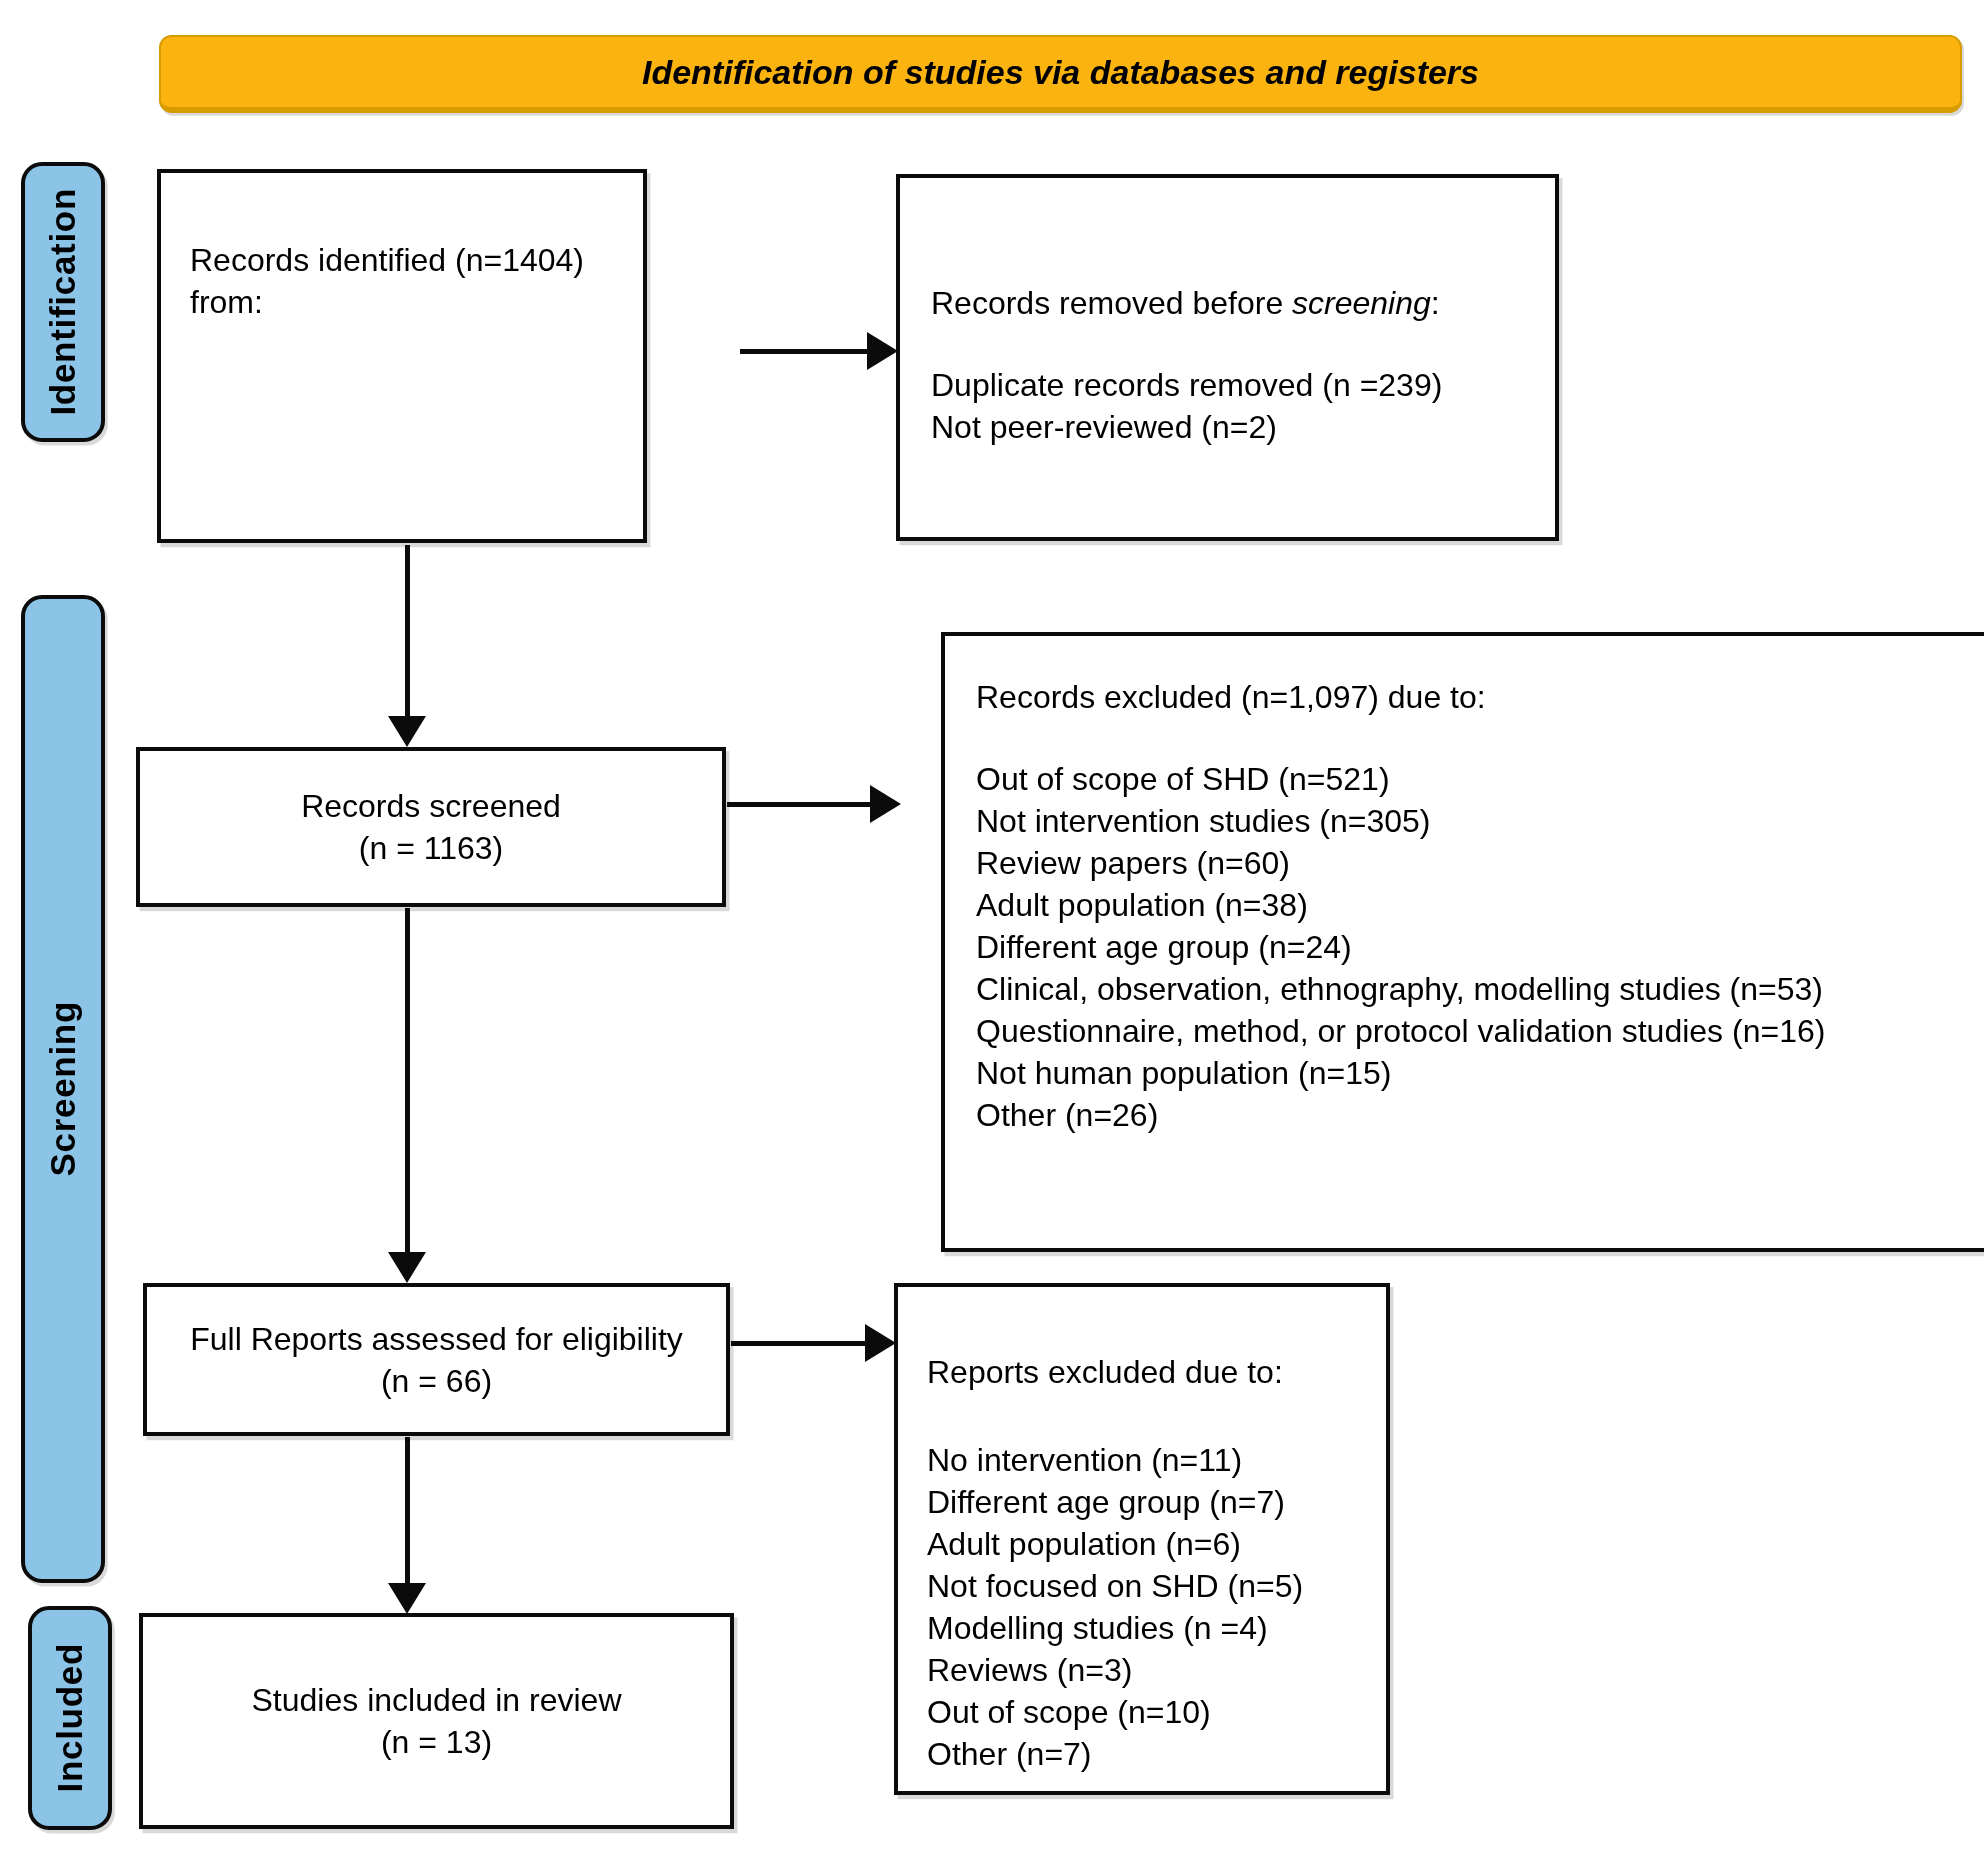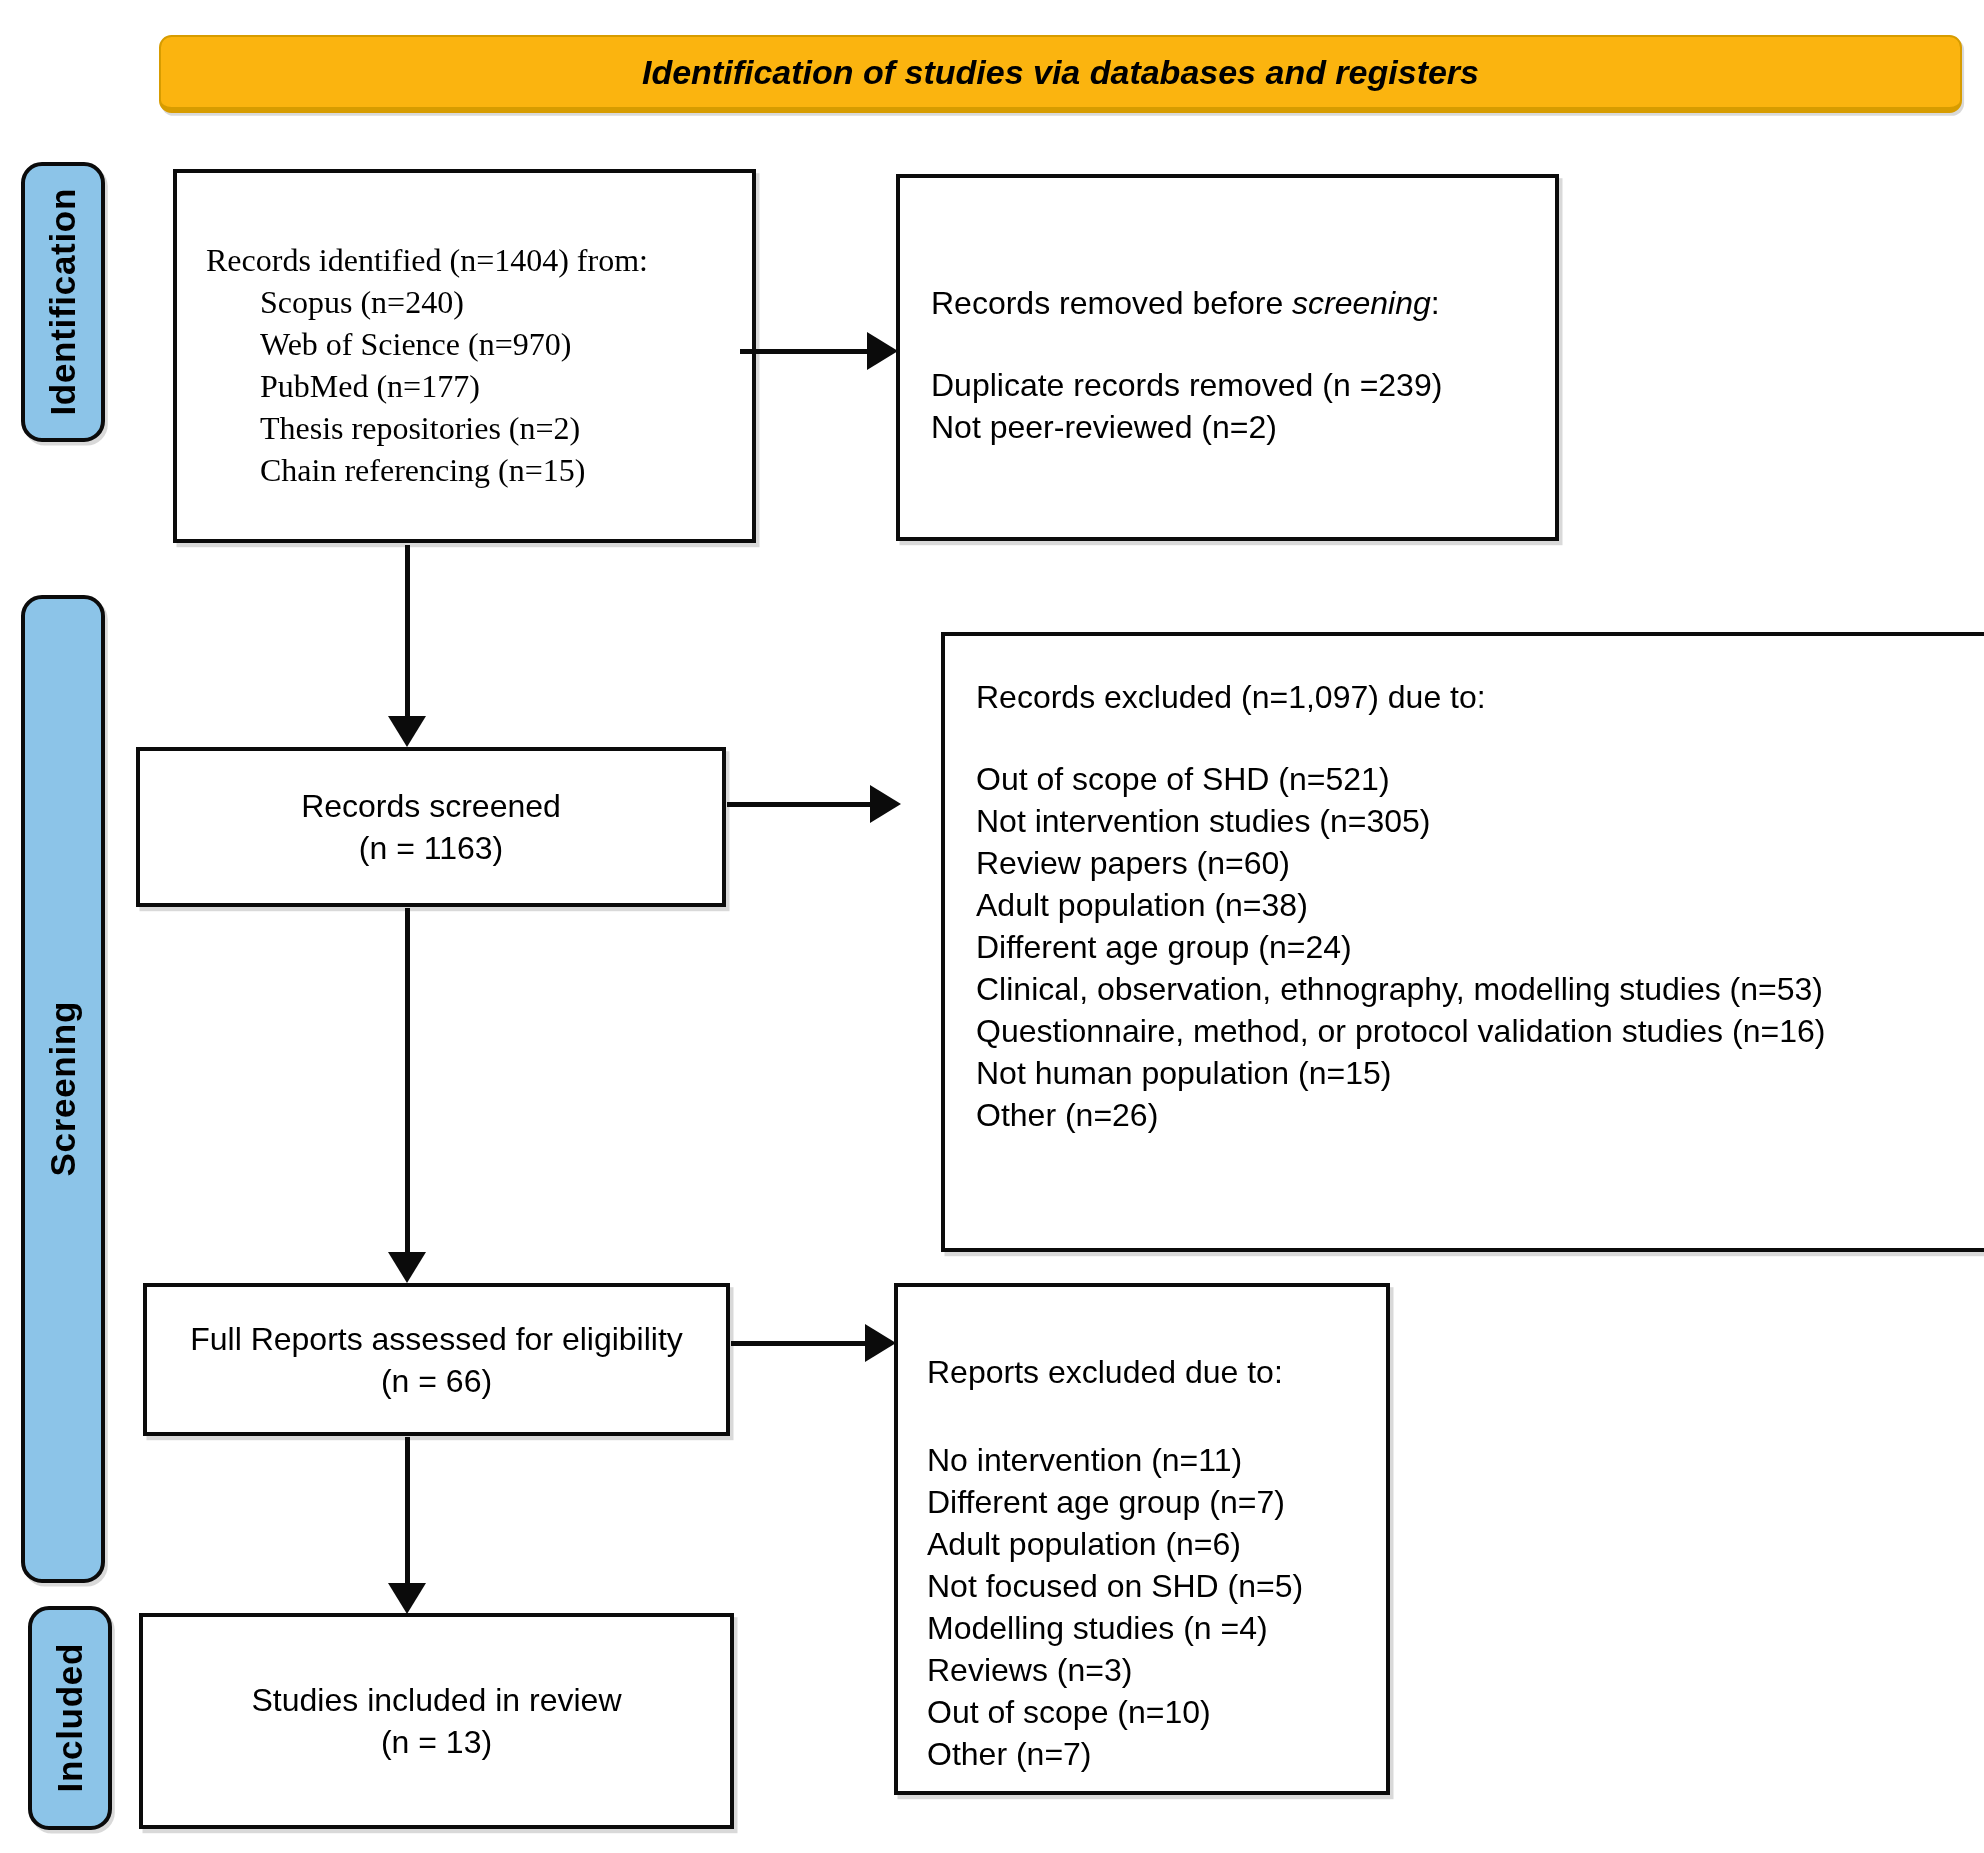--- a/index.html
+++ b/index.html
@@ -44,21 +44,21 @@
   .fbox .content { box-sizing:border-box; width:100%; height:100%; }
   .center-box .content {
     display:flex; flex-direction:column; align-items:center; justify-content:center;
     text-align:center;
   }
   .indent-list .line { margin-left:54px; }
   .gap-md { height:40px; }
   .gap-lg { height:46px; }
   .italic { font-style:italic; }
 
-  #box-identified       { left:173px;  top:169px;  width:583px;  height:374px;font-family:Liberation Serif, serif; }
+  #box-identified       { left:157px;  top:169px;  width:490px;  height:374px; }
   #box-identified .content { padding:66px 21px 0 29px; }
 
   #box-removed          { left:896px; top:174px;  width:663px;  height:367px; }
   #box-removed .content { padding:104px 21px 0 31px; }
 
   #box-screened         { left:136px;  top:747px; width:590px;  height:160px; }
 
   #box-records-excluded { left:941px; top:632px;  width:1059px; height:620px; line-height:42px; }
   #box-records-excluded .content { padding:40px 31px 0 31px; }
 
@@ -104,27 +104,20 @@
   <div class="stage-bar" id="bar-screening">
     <div class="t">Screening</div>
   </div>
   <div class="stage-bar" id="bar-included">
     <div class="t">Included</div>
   </div>
 
   <div class="fbox indent-list" id="box-identified">
     <div class="content">
       <div>Records identified (n=1404) from:</div>
-      <div>
-          <div class="line">Scopus (n=240)</div>
-          <div class="line">Web of Science (n=970)</div>
-          <div class="line">PubMed (n=177)</div>
-          <div class="line">Thesis repositories (n=2)</div>
-          <div class="line">Chain referencing (n=15)</div>
-        </div>
     </div>
   </div>
 
   <div class="fbox" id="box-removed">
     <div class="content">
       <div><span>Records removed before </span><span class="italic">screening</span><span>:</span></div>
       <div class="gap-md"></div>
       <div>
           <div class="line">Duplicate records removed (n =239)</div>
           <div class="line">Not peer-reviewed (n=2)</div>

